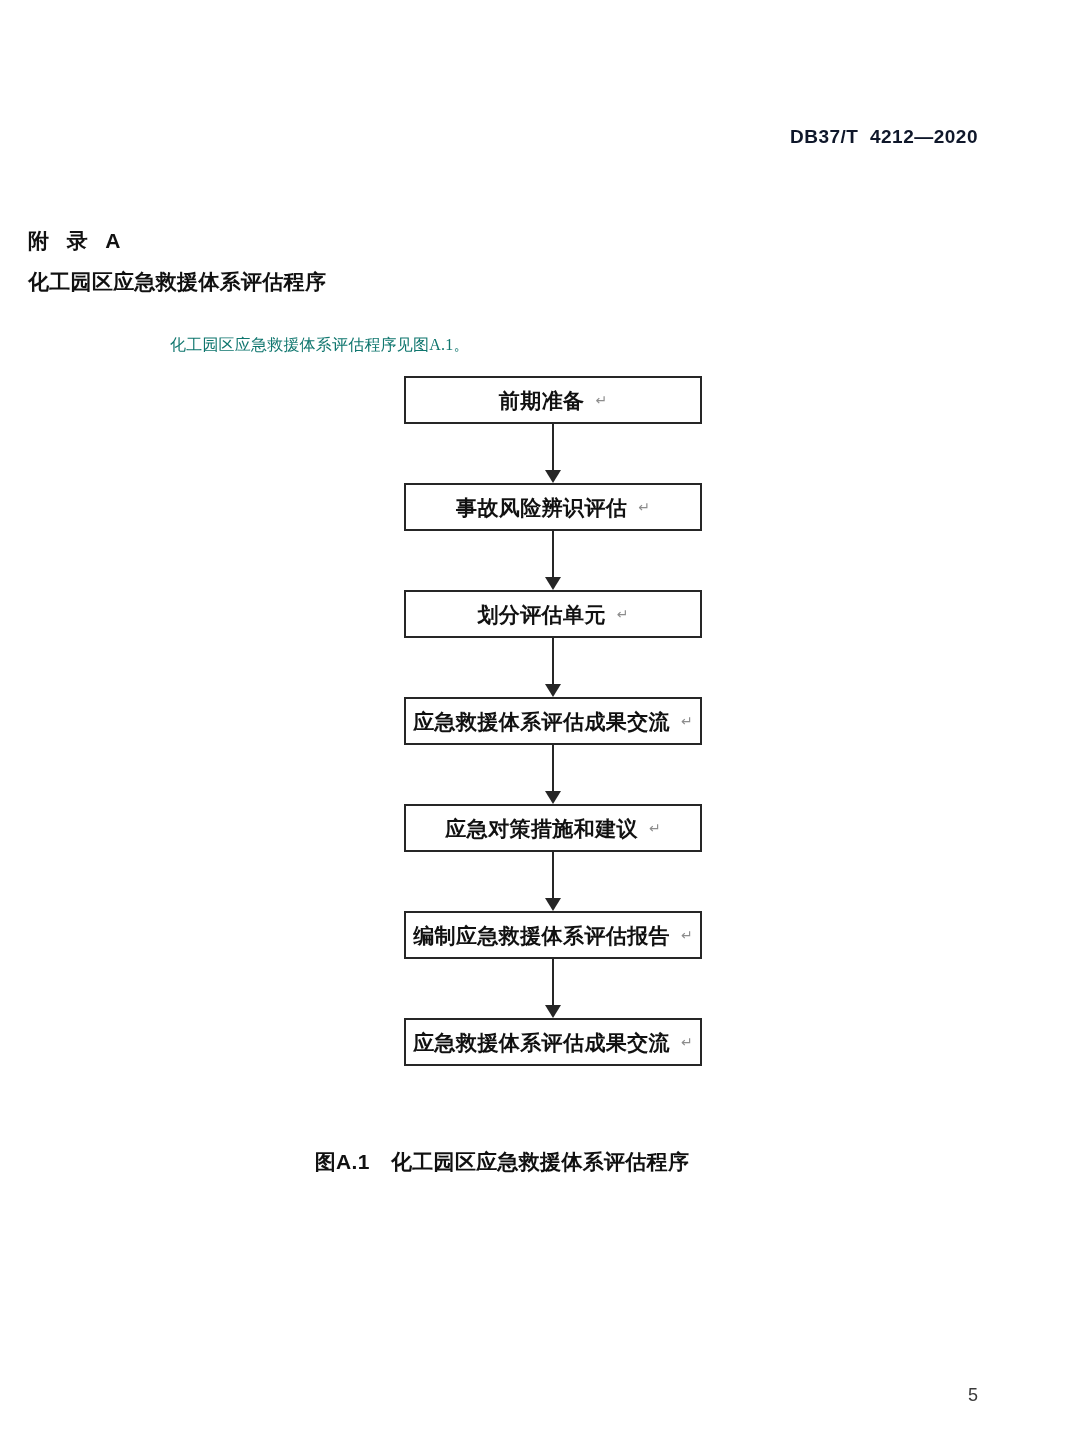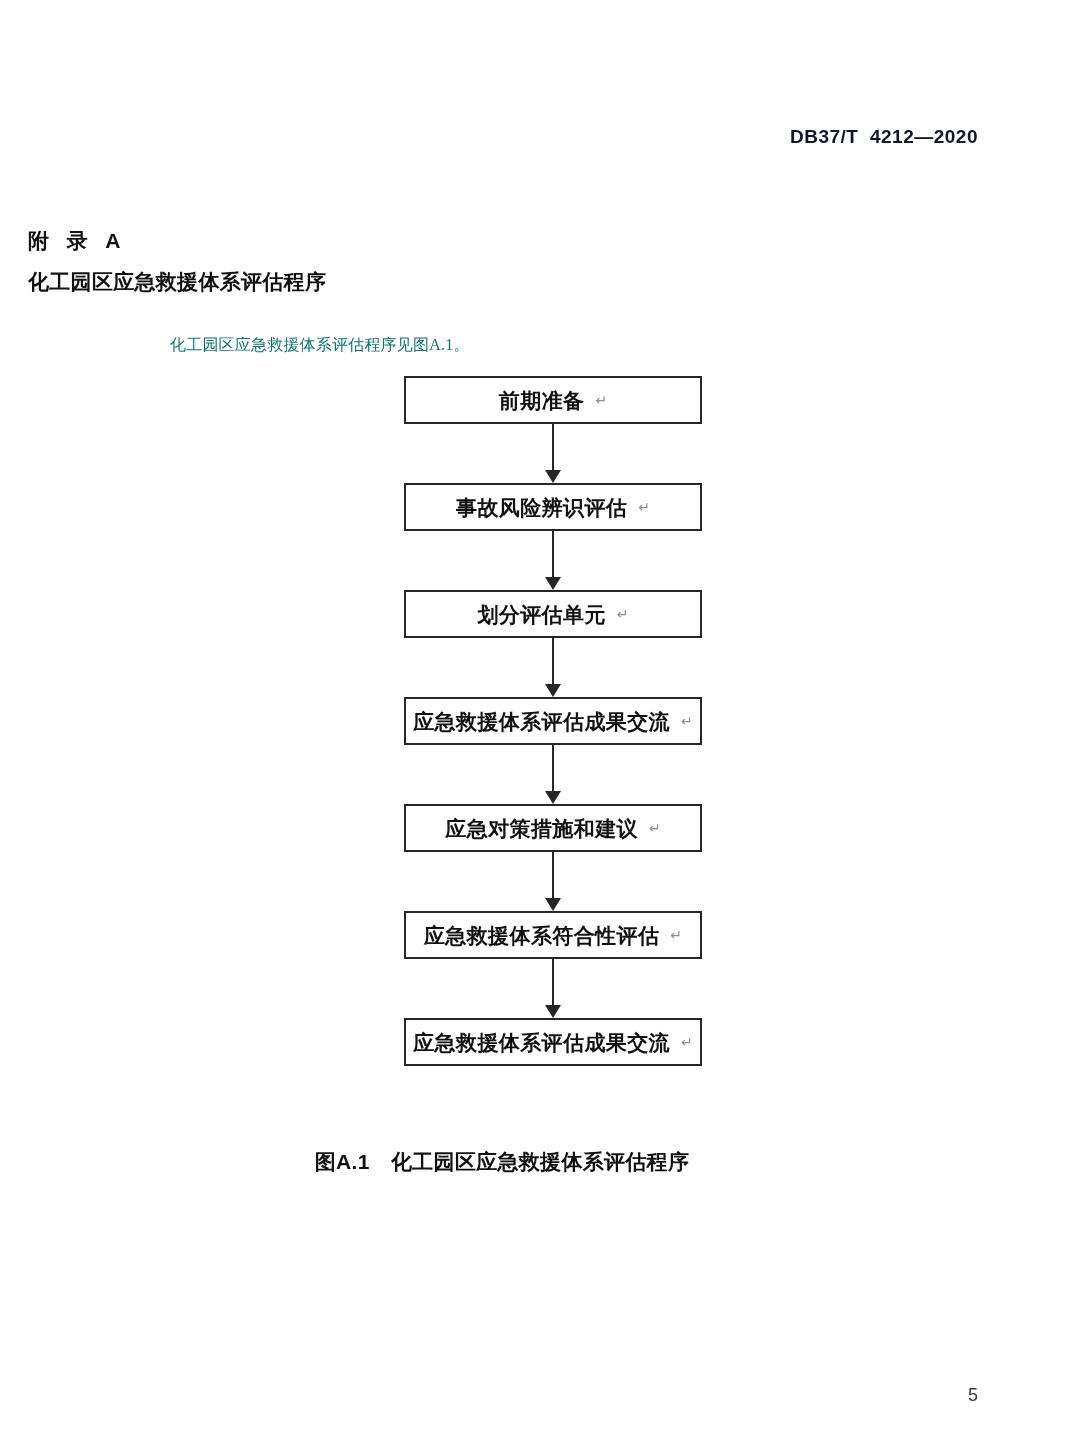--- a/index.html
+++ b/index.html
@@ -228,21 +228,21 @@
     <div class="flow-node">
       <span class="flow-label">应急对策措施和建议</span>
       <span class="pilcrow">↵</span>
     </div>
     <div class="flow-connector">
       <div class="stem"></div>
       <div class="head"></div>
     </div>
 
     <div class="flow-node">
-      <span class="flow-label">应急救援体系符合性评估</span>
+      <span class="flow-label">编制应急救援体系评估报告</span>
       <span class="pilcrow">↵</span>
     </div>
     <div class="flow-connector">
       <div class="stem"></div>
       <div class="head"></div>
     </div>
 
     <div class="flow-node">
       <span class="flow-label">应急救援体系评估成果交流</span>
       <span class="pilcrow">↵</span>

